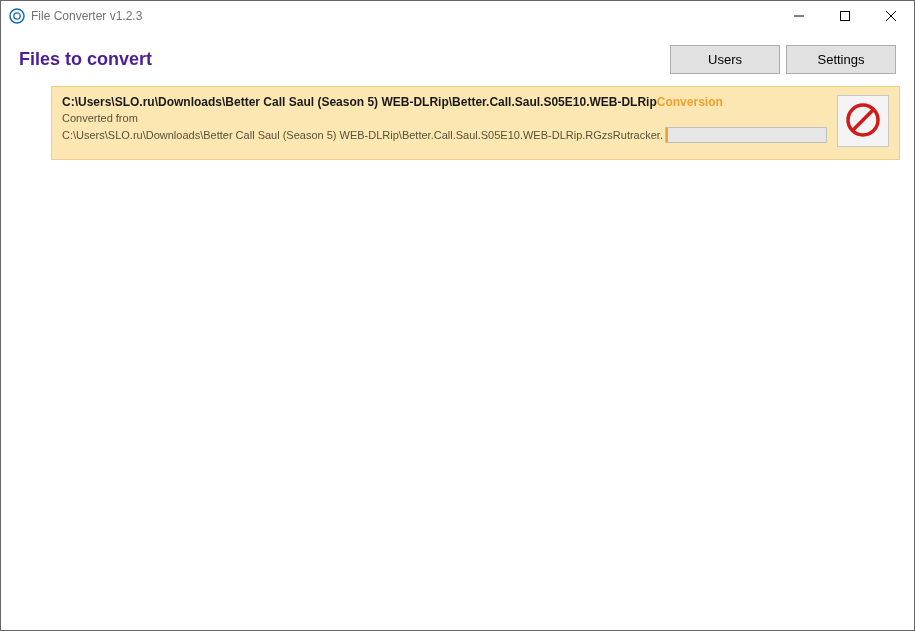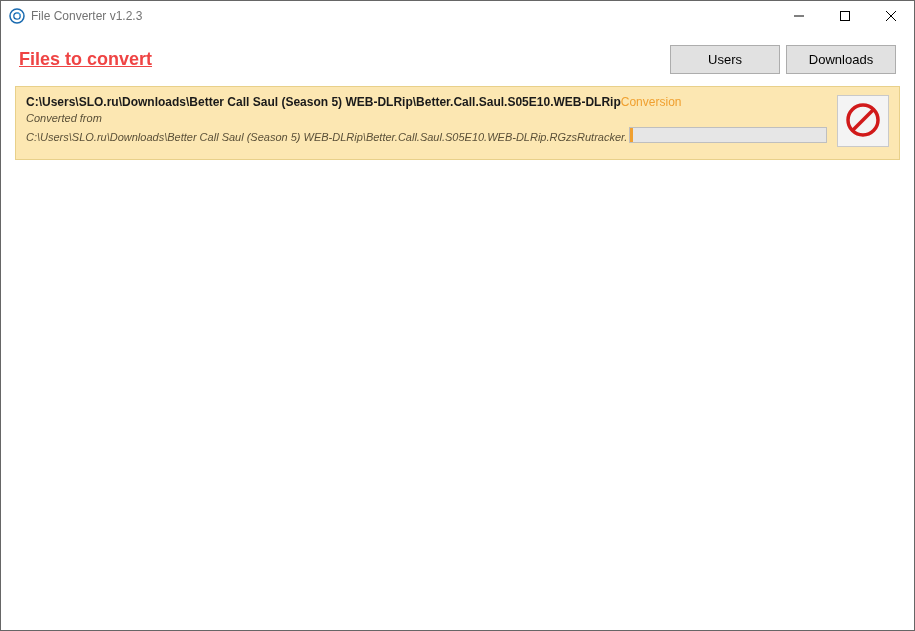--- a/index.html
+++ b/index.html
@@ -55,38 +55,38 @@
     }
     
     .header-row {
       display: flex;
       align-items: center;
       padding: 14px 18px 8px 18px;
     }
     .header-title {
       font-size: 18px;
       font-weight: bold;
-      color: #ef4444;
-      flex: 1;
-      text-decoration: underline;
+      color: #4c1d95;
+      flex: 1;
     }
     .header-btn {
       background: #e1e1e1;
       border: 1px solid #adadad;
       width: 110px;
       height: 29px;
       font-size: 13px;
       margin-left: 6px;
       cursor: pointer;
     }
     
     .items-area {
       padding: 4px 14px;
       flex: 1;
       overflow: auto;
+      margin-left: 36px;
     }
     .conv-item {
       background: #fce7b2;
       border: 1px solid #e8d08a;
       display: flex;
       padding: 8px 10px 12px 10px;
     }
     .conv-main {
       flex: 1;
       min-width: 0;
@@ -98,31 +98,30 @@
       overflow: hidden;
     }
     .conv-filename {
       font-size: 12px;
       font-weight: bold;
       color: #1a1a1a;
       overflow: hidden;
     }
     .conv-status {
       font-size: 12px;
-      font-weight: normal;
+      font-weight: bold;
       color: #f0a030;
       margin-left: 0;
     }
     .conv-sub-line {
       font-size: 11px;
       color: #5a5038;
-      font-style: italic;
       margin-top: 3px;
       display: flex;
-      align-items: flex-end;
+      align-items: center;
       white-space: nowrap;
     }
     .conv-sub-text {
       overflow: hidden;
     }
     .progress {
       flex: 1;
       height: 16px;
       background: #e6e6e6;
       border: 1px solid #bfbfbf;
@@ -180,21 +179,21 @@
           <line x1="0" y1="0" x2="10" y2="10" stroke="#000" stroke-width="1"></line>
           <line x1="10" y1="0" x2="0" y2="10" stroke="#000" stroke-width="1"></line>
         </svg>
     </button>
   </div>
 </div>
 
 <div class="header-row">
   <div class="header-title">Files to convert</div>
   <button class="header-btn">Users</button>
-  <button class="header-btn">Downloads</button>
+  <button class="header-btn">Settings</button>
 </div>
 
 <div class="items-area">
   <div class="conv-item">
     <div class="conv-main">
       <div class="conv-top-line">
         <span class="conv-filename">C:\Users\SLO.ru\Downloads\Better Call Saul (Season 5) WEB-DLRip\Better.Call.Saul.S05E10.WEB-DLRip</span>
         <span class="conv-status">Conversion</span>
       </div>
       <div class="conv-sub-line">

